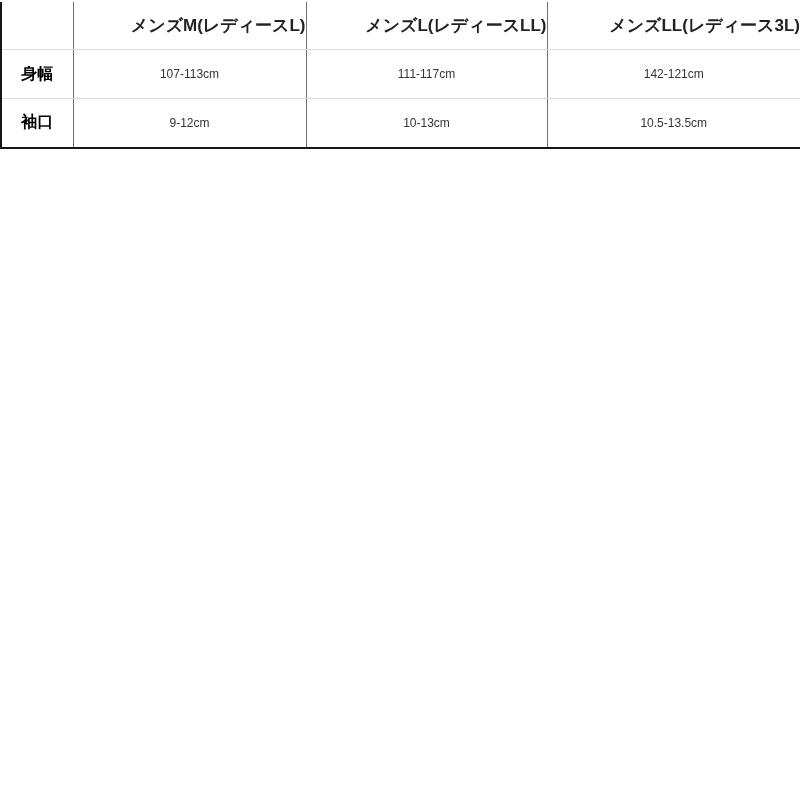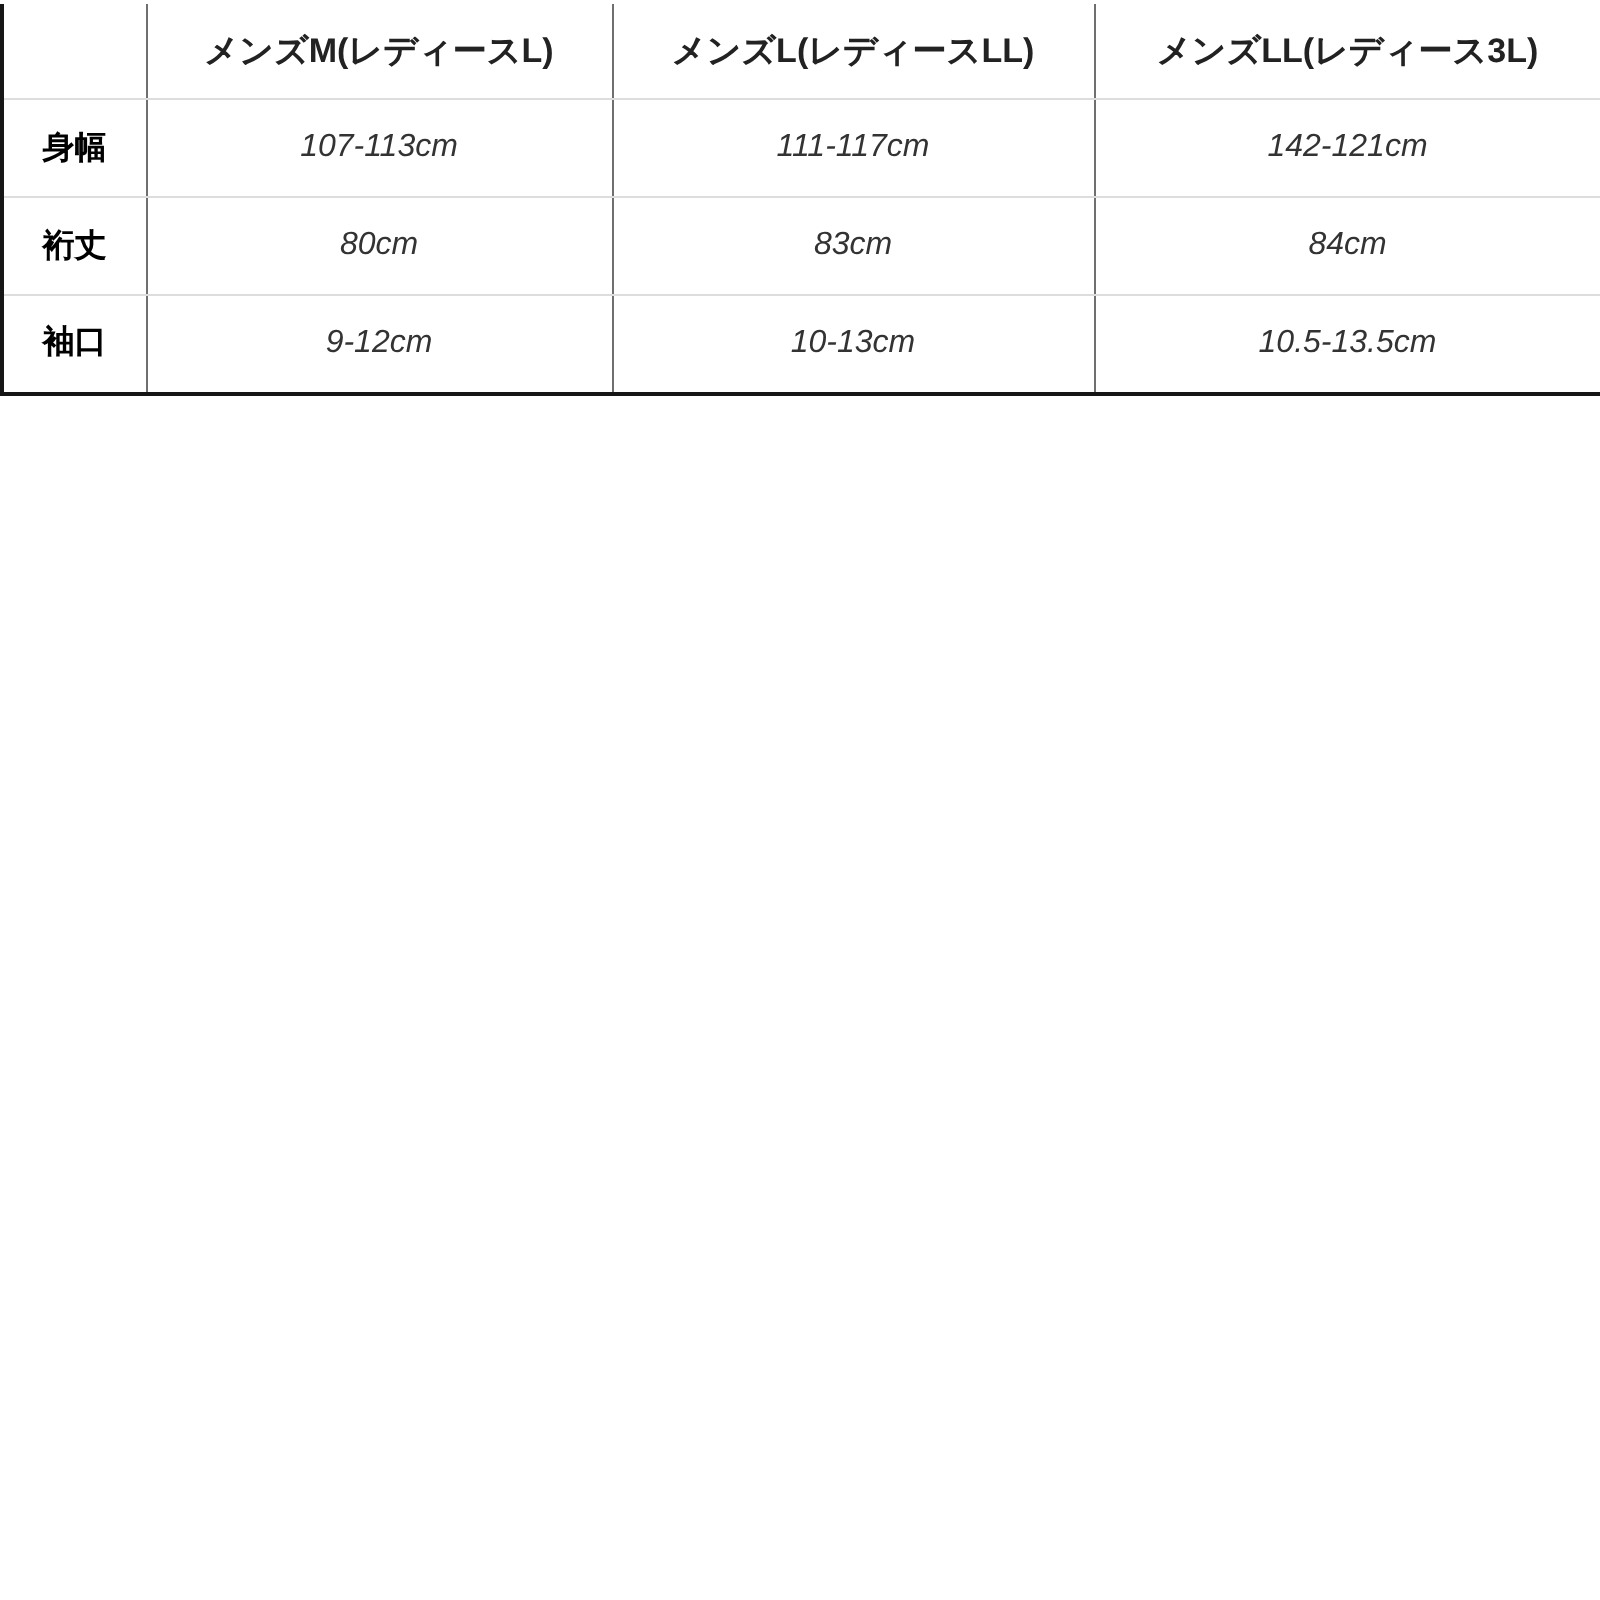--- a/index.html
+++ b/index.html
@@ -37,34 +37,34 @@
     padding: 0;
     background: #ffffff;
     color: #333333;
   }
   table.size-chart thead th {
     border-top: none;
     height: 47px;
     font-size: 17px;
     font-weight: bold;
     color: #222222;
+    text-align: right;
   }
   table.size-chart tbody tr {
     height: 49px;
   }
   table.size-chart tbody th {
     font-size: 16px;
     font-weight: bold;
     color: #000000;
   }
   table.size-chart tbody td {
-    font-size: 16px;
+    font-size: 12px;
     font-weight: normal;
     color: #333333;
-    font-style: italic;
   }
 </style>
 </head>
 <body>
 
 <div class="page">
   <table class="size-chart">
     <colgroup>
       <col style="width:72px">
       <col style="width:233px">
@@ -80,26 +80,20 @@
       </tr>
     </thead>
     <tbody>
       <tr>
         <th>身幅</th>
         <td>107-113cm</td>
         <td>111-117cm</td>
         <td>142-121cm</td>
       </tr>
       <tr>
-        <th>裄丈</th>
-        <td>80cm</td>
-        <td>83cm</td>
-        <td>84cm</td>
-      </tr>
-      <tr>
         <th>袖口</th>
         <td>9-12cm</td>
         <td>10-13cm</td>
         <td>10.5-13.5cm</td>
       </tr>
     </tbody>
   </table>
 </div>
 
 </body></html>

